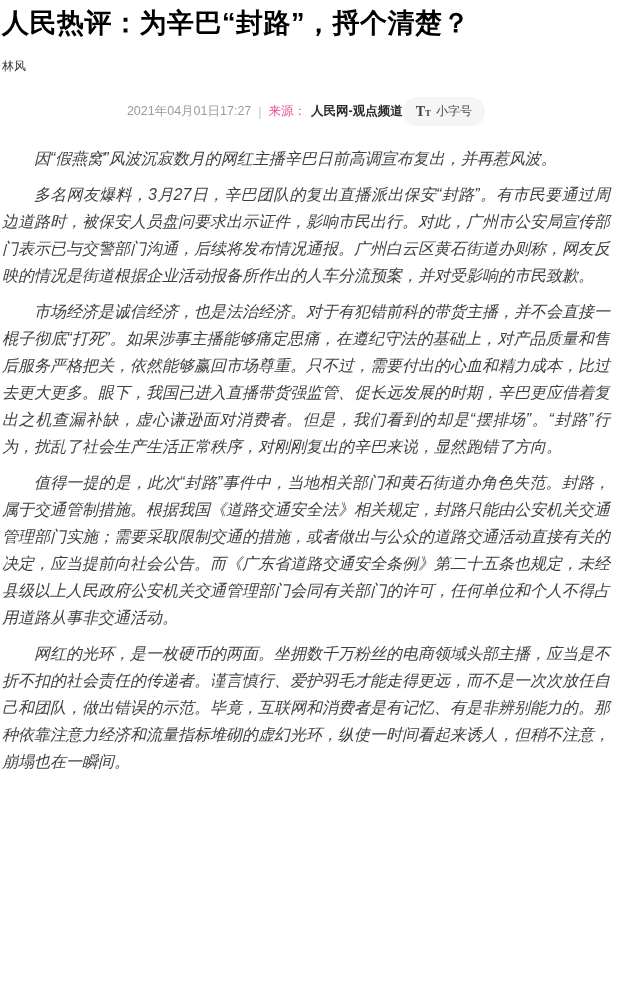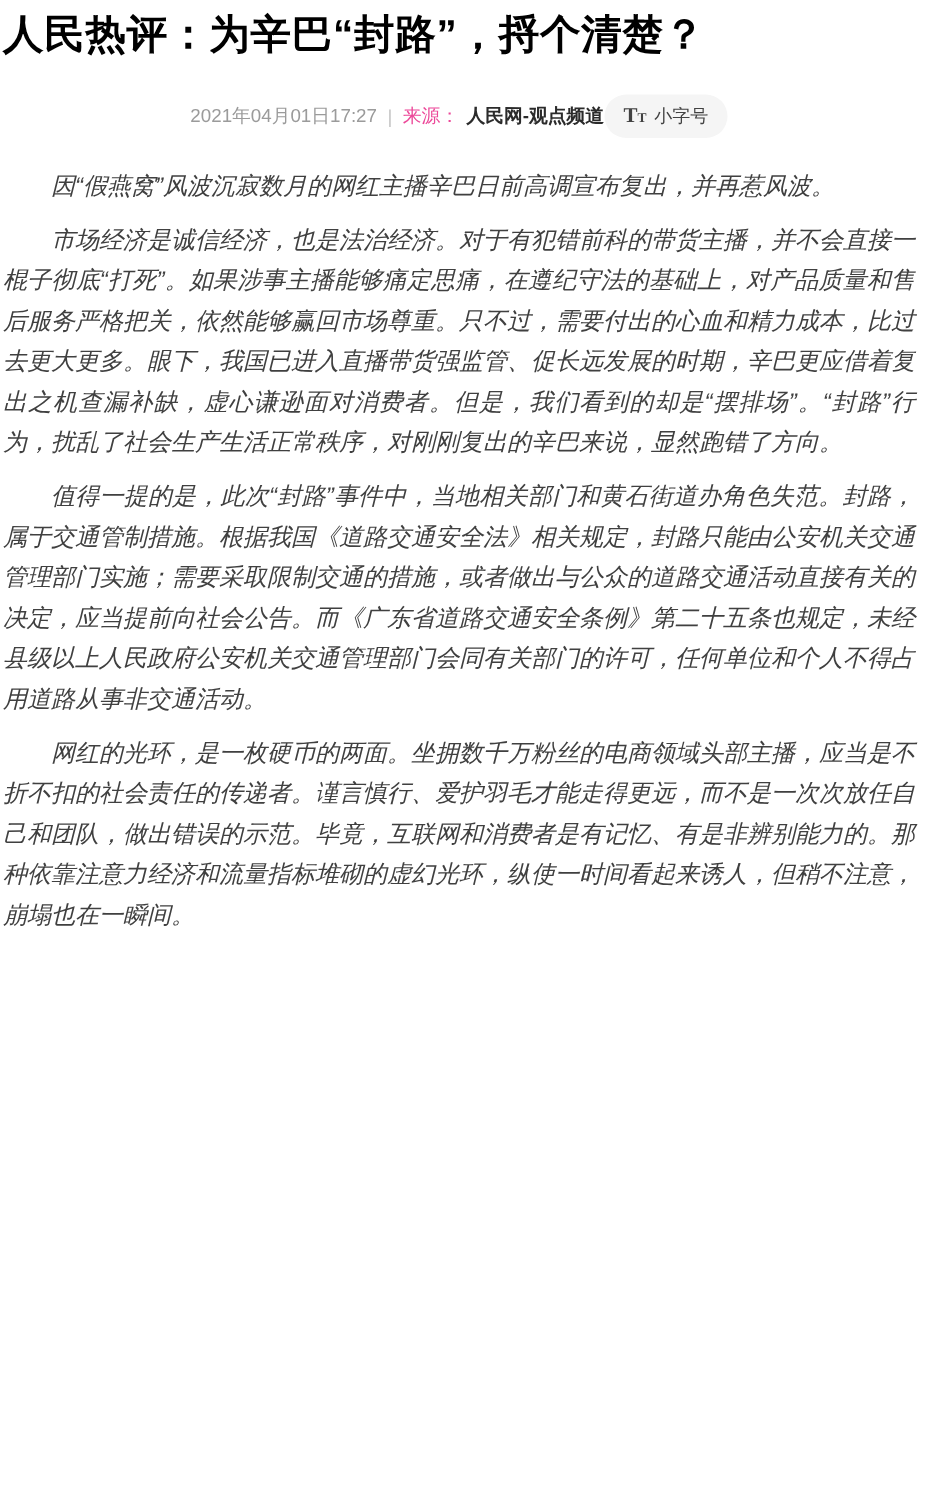--- a/index.html
+++ b/index.html
@@ -89,38 +89,40 @@
     font-style: italic;
   }
 </style>
 </head>
 <body>
 
 <div class="page">
 
   <h1 class="title">人民热评：为辛巴“封路”，捋个清楚？</h1>
 
+  <div class="author">林风</div>
 
   <div class="meta-row">
     <div class="meta-left">
       <span>2021年04月01日17:27</span>
       <span class="meta-sep">|</span>
       <span class="source-label">来源：</span>
       <a class="source-link">人民网-观点频道</a>
     </div>
     <button class="font-pill">
       <span class="tt-icon">
           <span class="t-big">T</span>
           <span class="t-small">T</span>
         </span>
       <span>小字号</span>
     </button>
   </div>
 
   <div class="article">
     <p>因“假燕窝”风波沉寂数月的网红主播辛巴日前高调宣布复出，并再惹风波。</p>
+    <p>多名网友爆料，3月27日，辛巴团队的复出直播派出保安“封路”。有市民要通过周边道路时，被保安人员盘问要求出示证件，影响市民出行。对此，广州市公安局宣传部门表示已与交警部门沟通，后续将发布情况通报。广州白云区黄石街道办则称，网友反映的情况是街道根据企业活动报备所作出的人车分流预案，并对受影响的市民致歉。</p>
     <p>市场经济是诚信经济，也是法治经济。对于有犯错前科的带货主播，并不会直接一棍子彻底“打死”。如果涉事主播能够痛定思痛，在遵纪守法的基础上，对产品质量和售后服务严格把关，依然能够赢回市场尊重。只不过，需要付出的心血和精力成本，比过去更大更多。眼下，我国已进入直播带货强监管、促长远发展的时期，辛巴更应借着复出之机查漏补缺，虚心谦逊面对消费者。但是，我们看到的却是“摆排场”。“封路”行为，扰乱了社会生产生活正常秩序，对刚刚复出的辛巴来说，显然跑错了方向。</p>
     <p>值得一提的是，此次“封路”事件中，当地相关部门和黄石街道办角色失范。封路，属于交通管制措施。根据我国《道路交通安全法》相关规定，封路只能由公安机关交通管理部门实施；需要采取限制交通的措施，或者做出与公众的道路交通活动直接有关的决定，应当提前向社会公告。而《广东省道路交通安全条例》第二十五条也规定，未经县级以上人民政府公安机关交通管理部门会同有关部门的许可，任何单位和个人不得占用道路从事非交通活动。</p>
     <p>网红的光环，是一枚硬币的两面。坐拥数千万粉丝的电商领域头部主播，应当是不折不扣的社会责任的传递者。谨言慎行、爱护羽毛才能走得更远，而不是一次次放任自己和团队，做出错误的示范。毕竟，互联网和消费者是有记忆、有是非辨别能力的。那种依靠注意力经济和流量指标堆砌的虚幻光环，纵使一时间看起来诱人，但稍不注意，崩塌也在一瞬间。</p>
 
   </div>
 
 </div>
 
 </body></html>

